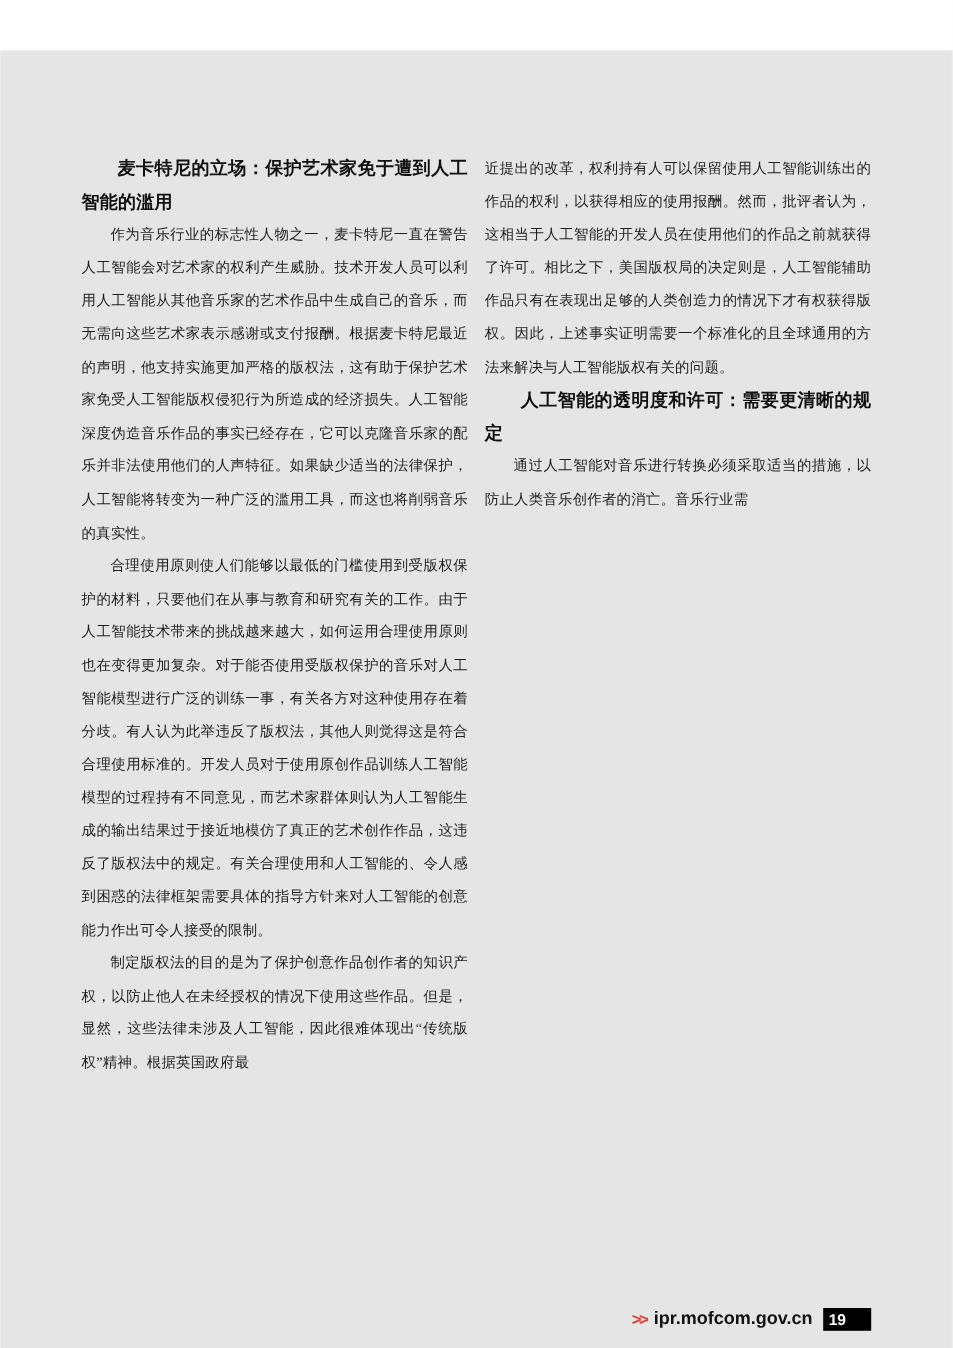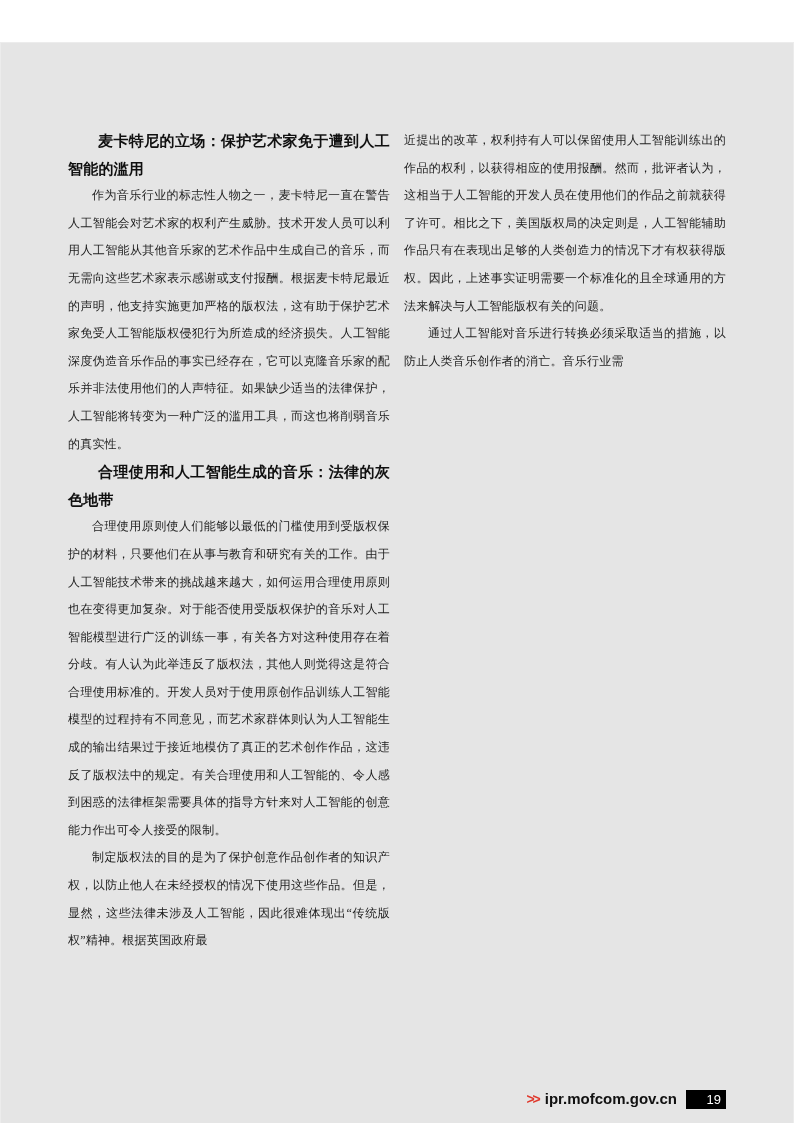--- a/index.html
+++ b/index.html
@@ -78,41 +78,41 @@
     margin-right: 9px;
     line-height: 20px;
   }
   .footer-pagebox {
     width: 40px;
     height: 19px;
     box-sizing: border-box;
     display: flex;
     align-items: center;
     justify-content: flex-end;
-    padding-right: 5px;
-    font-weight: 400;
+    padding-right: 21px;
+    font-weight: 700;
     font-size: 13px;
     line-height: 19px;
   }
 </style>
 </head>
 <body>
 
 <div class="page">
 
   <div class="text-columns">
     <div class="column" id="col-left">
         <div class="doc-heading">麦卡特尼的立场：保护艺术家免于遭到人工智能的滥用</div>
         <div class="doc-para">作为音乐行业的标志性人物之一，麦卡特尼一直在警告人工智能会对艺术家的权利产生威胁。技术开发人员可以利用人工智能从其他音乐家的艺术作品中生成自己的音乐，而无需向这些艺术家表示感谢或支付报酬。根据麦卡特尼最近的声明，他支持实施更加严格的版权法，这有助于保护艺术家免受人工智能版权侵犯行为所造成的经济损失。人工智能深度伪造音乐作品的事实已经存在，它可以克隆音乐家的配乐并非法使用他们的人声特征。如果缺少适当的法律保护，人工智能将转变为一种广泛的滥用工具，而这也将削弱音乐的真实性。</div>
-        <div class="doc-heading">合理使用和人工智能生成的音乐：法律的灰色地带</div>
         <div class="doc-para">合理使用原则使人们能够以最低的门槛使用到受版权保护的材料，只要他们在从事与教育和研究有关的工作。由于人工智能技术带来的挑战越来越大，如何运用合理使用原则也在变得更加复杂。对于能否使用受版权保护的音乐对人工智能模型进行广泛的训练一事，有关各方对这种使用存在着分歧。有人认为此举违反了版权法，其他人则觉得这是符合合理使用标准的。开发人员对于使用原创作品训练人工智能模型的过程持有不同意见，而艺术家群体则认为人工智能生成的输出结果过于接近地模仿了真正的艺术创作作品，这违反了版权法中的规定。有关合理使用和人工智能的、令人感到困惑的法律框架需要具体的指导方针来对人工智能的创意能力作出可令人接受的限制。</div>
         <div class="doc-para">制定版权法的目的是为了保护创意作品创作者的知识产权，以防止他人在未经授权的情况下使用这些作品。但是，显然，这些法律未涉及人工智能，因此很难体现出“传统版权”精神。根据英国政府最</div>
       </div>
     <div class="column" id="col-right">
         <div class="doc-para no-indent">近提出的改革，权利持有人可以保留使用人工智能训练出的作品的权利，以获得相应的使用报酬。然而，批评者认为，这相当于人工智能的开发人员在使用他们的作品之前就获得了许可。相比之下，美国版权局的决定则是，人工智能辅助作品只有在表现出足够的人类创造力的情况下才有权获得版权。因此，上述事实证明需要一个标准化的且全球通用的方法来解决与人工智能版权有关的问题。</div>
+        <div class="doc-heading">人工智能的透明度和许可：需要更清晰的规定</div>
         <div class="doc-para">通过人工智能对音乐进行转换必须采取适当的措施，以防止人类音乐创作者的消亡。音乐行业需</div>
       </div>
   </div>
 
   <div class="page-footer">
     <span class="footer-chevrons" style="color: rgb(224, 57, 45);">&gt;&gt;</span>
     <span class="footer-domain">ipr.mofcom.gov.cn</span>
     <span class="footer-pagebox" style="background: rgb(0, 0, 0); color: rgb(255, 255, 255);">19</span>
   </div>
 

